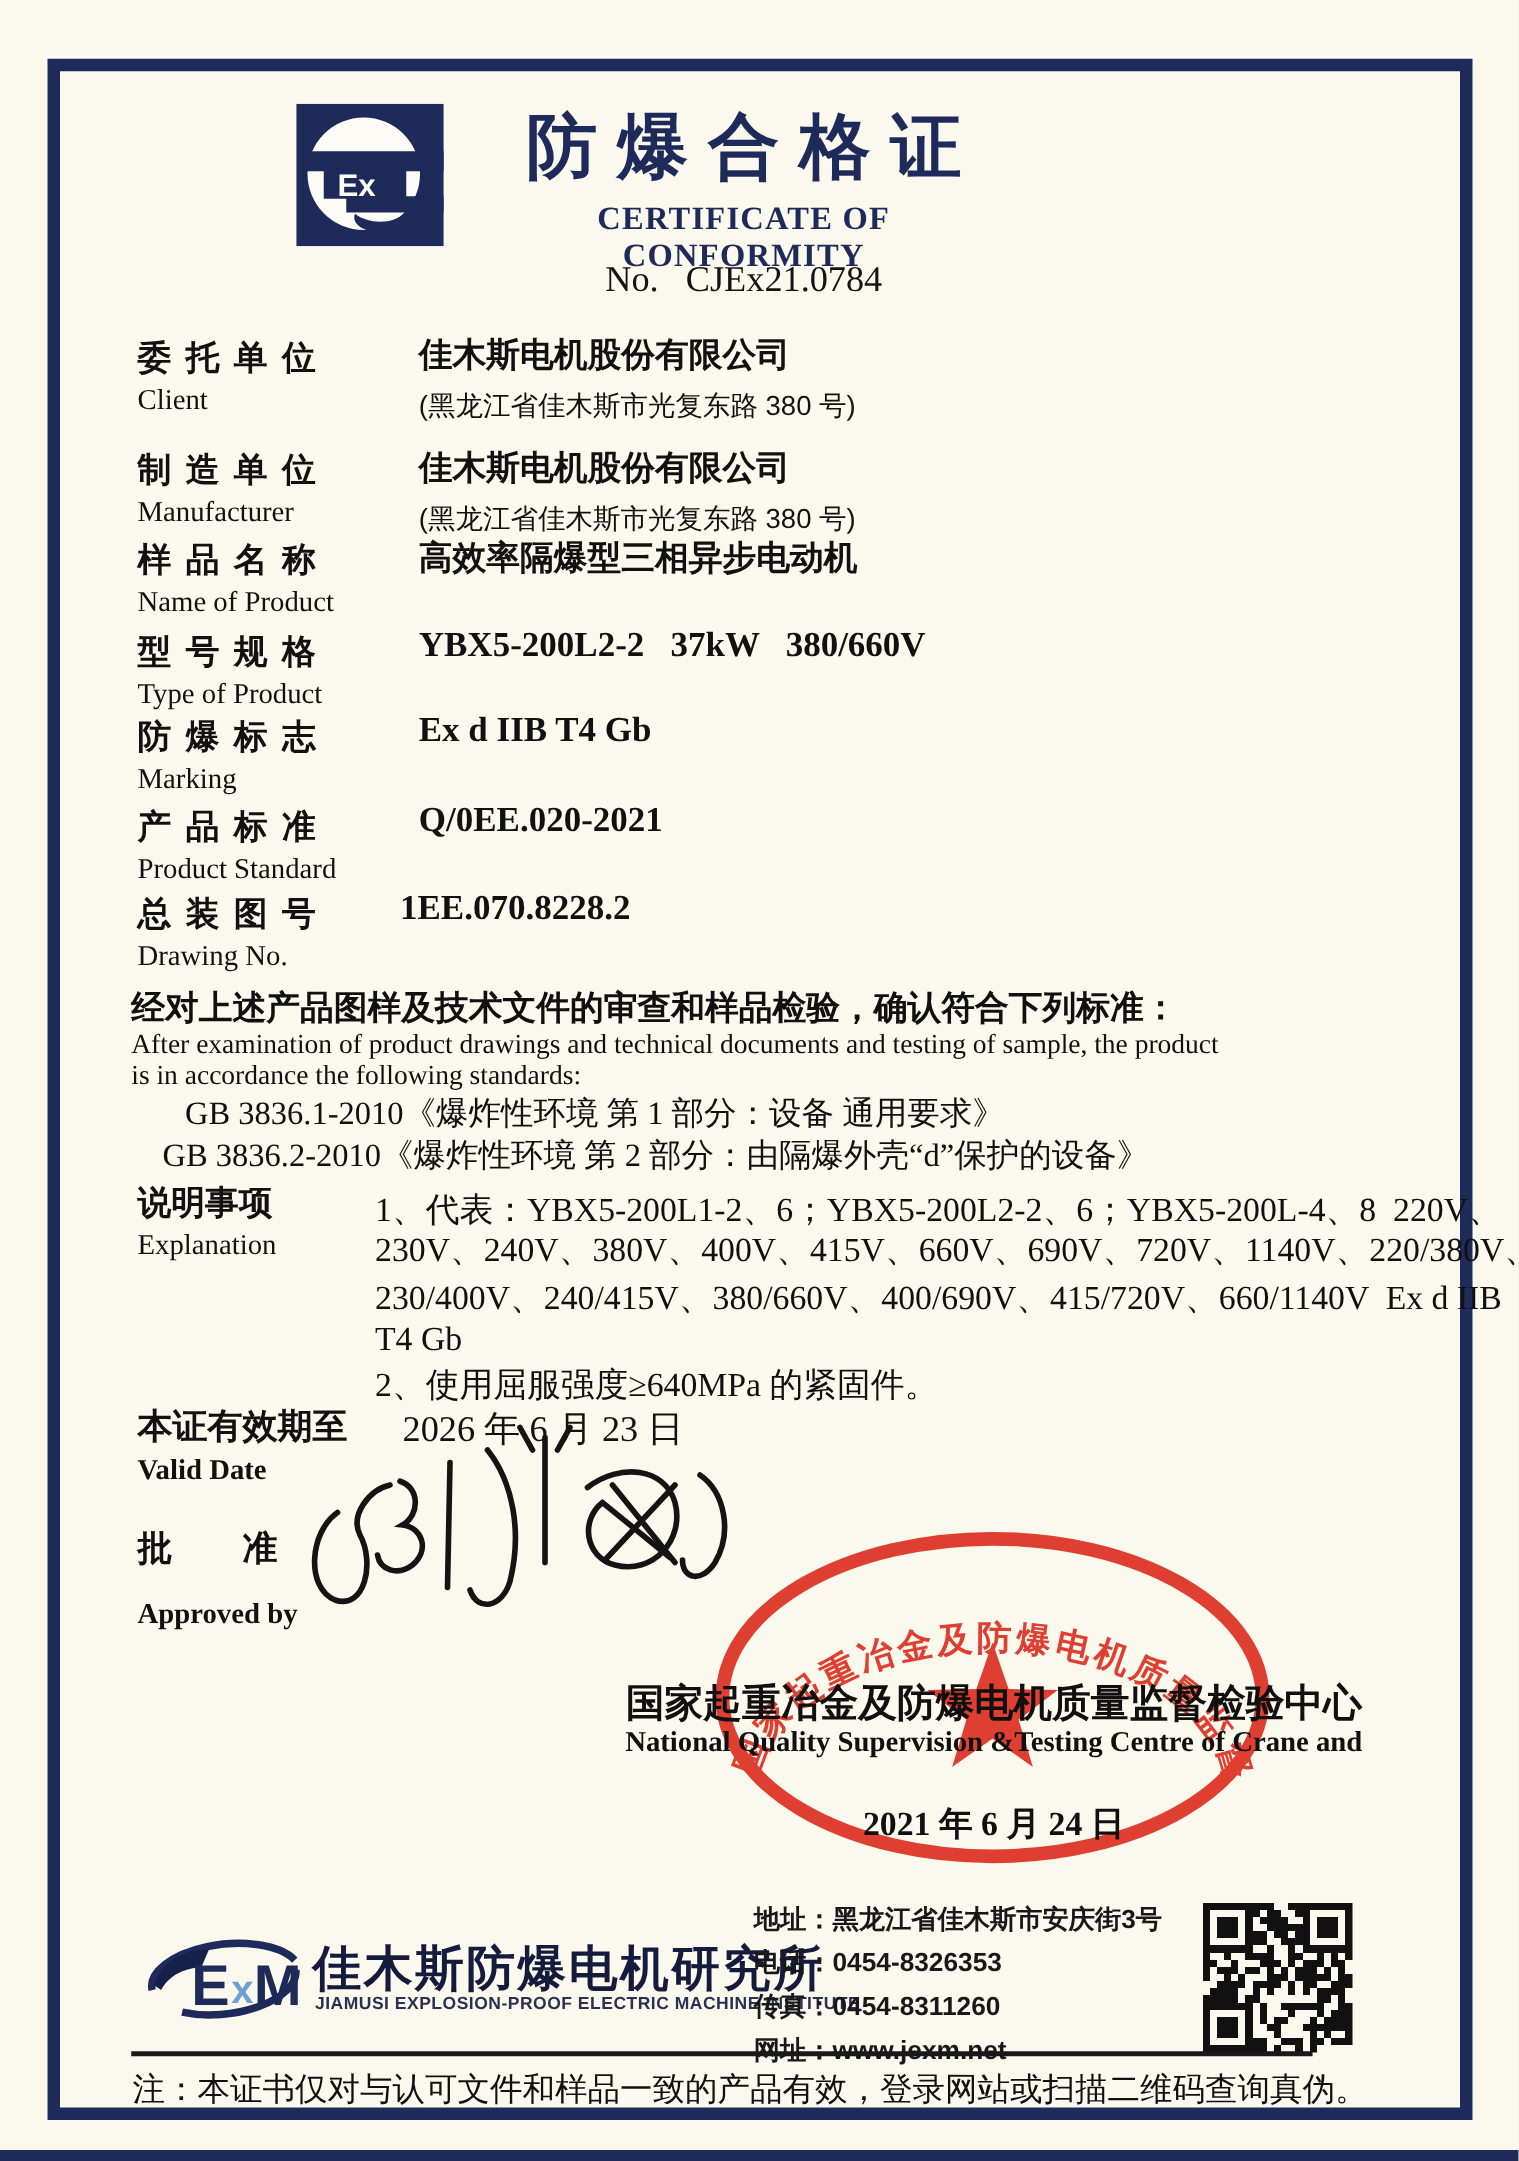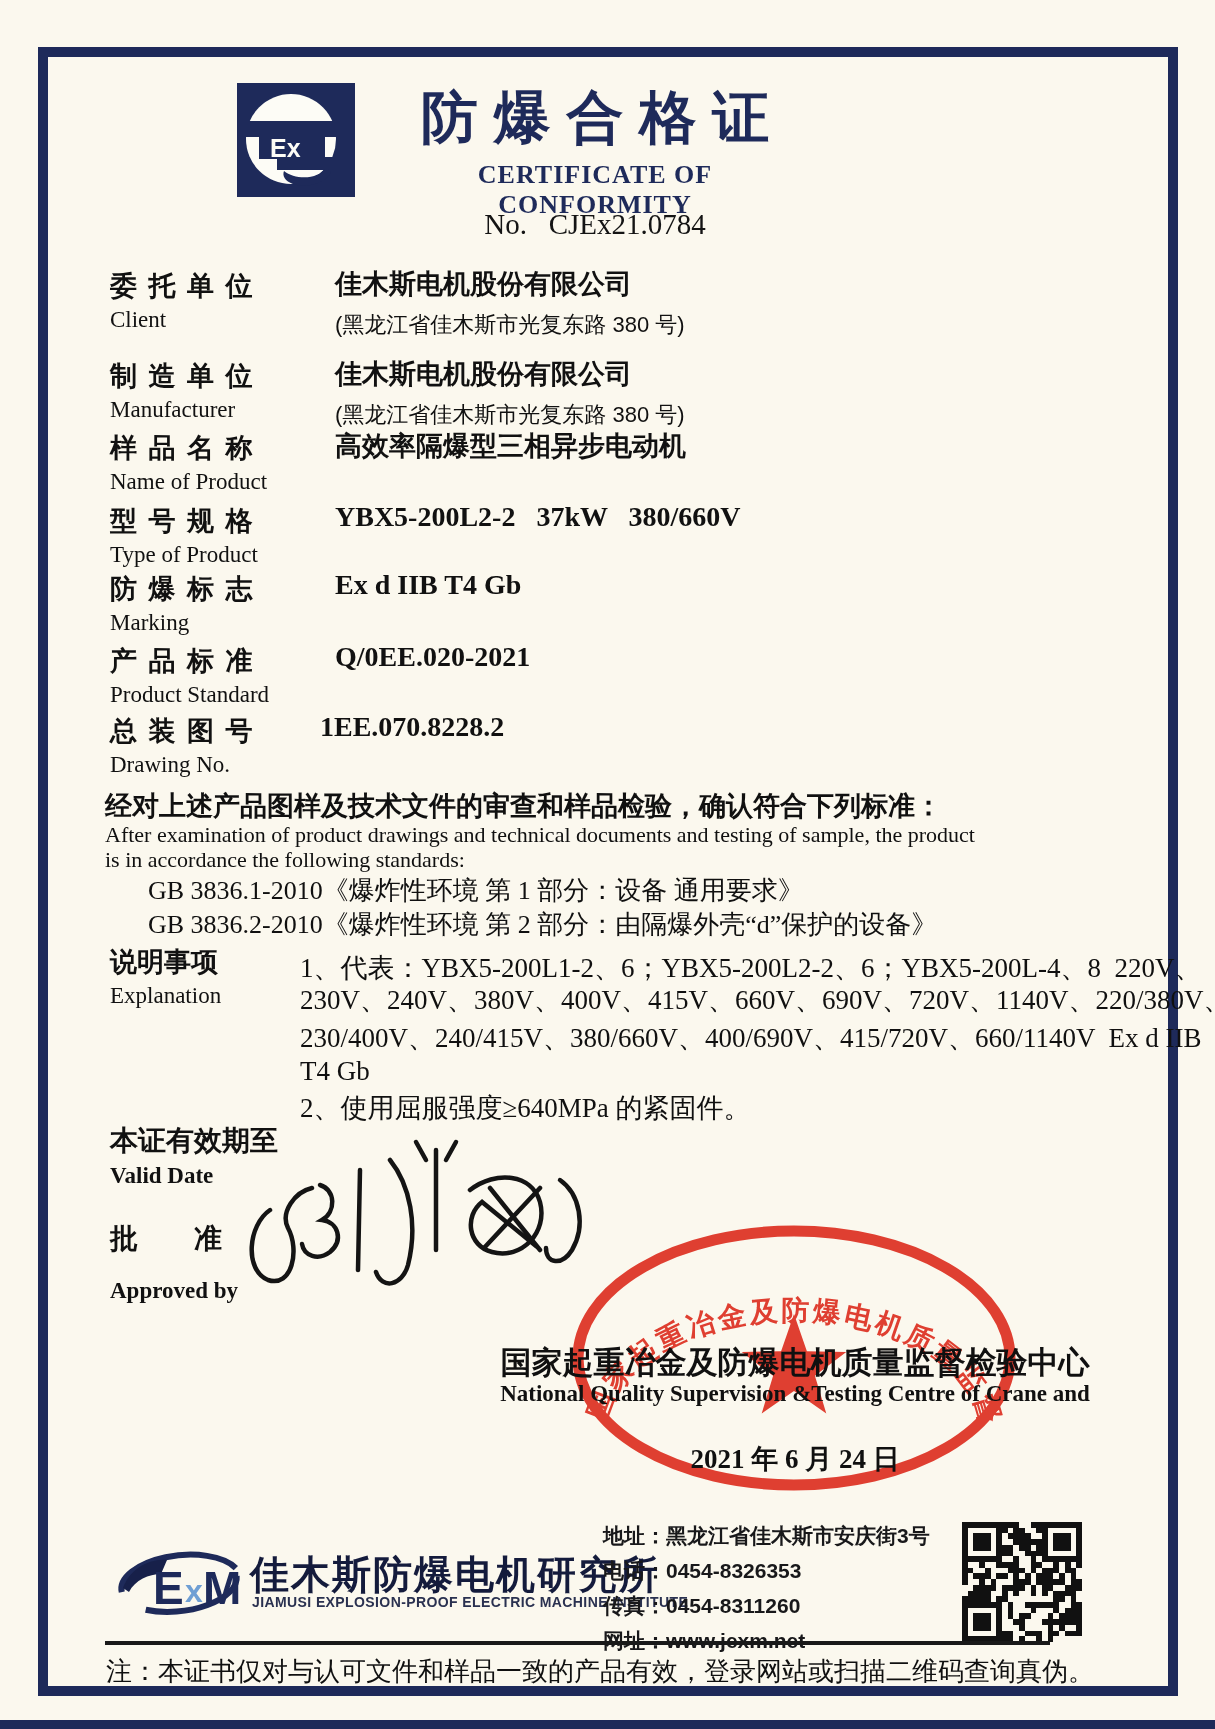--- a/index.html
+++ b/index.html
@@ -117,36 +117,37 @@
     <div class="f-label-en">Drawing No.</div>
   </div>
   <div class="abs" style="left:320px;top:711px;">
     <div class="f-val-serif">1EE.070.8228.2</div>
   </div>
 
   <div class="abs stmt-cn" style="left:105px;top:788px;width:990px;">经对上述产品图样及技术文件的审查和样品检验，确认符合下列标准：</div>
   <div class="abs stmt-en" style="left:105px;top:822px;width:990px;">After examination of product drawings and technical documents and testing of sample, the product</div>
   <div class="abs stmt-en" style="left:105px;top:847px;width:990px;">is in accordance the following standards:</div>
   <div class="abs std-line" style="left:148px;top:873px;">GB 3836.1-2010《爆炸性环境 第 1 部分：设备 通用要求》</div>
-  <div class="abs std-line" style="left:148px;top:907px;">GB 3836.2-2010《爆炸性环境 第 2 部分：由隔爆外壳“d”保护的设备》</div>
+  <div class="abs std-line" style="left:130px;top:907px;">GB 3836.2-2010《爆炸性环境 第 2 部分：由隔爆外壳“d”保护的设备》</div>
 
   <div class="abs" style="left:110px;top:944px;">
     <div class="f-label-cn" style="letter-spacing:0;">说明事项</div>
     <div class="f-label-en">Explanation</div>
   </div>
   <div class="abs exp-line" style="left:300px;top:950px;">1、代表：YBX5-200L1-2、6；YBX5-200L2-2、6；YBX5-200L-4、8  220V、</div>
   <div class="abs exp-line" style="left:300px;top:982px;">230V、240V、380V、400V、415V、660V、690V、720V、1140V、220/380V、</div>
   <div class="abs exp-line" style="left:300px;top:1020px;">230/400V、240/415V、380/660V、400/690V、415/720V、660/1140V  Ex d IIB</div>
   <div class="abs exp-line" style="left:300px;top:1056px;">T4 Gb</div>
   <div class="abs exp-line" style="left:300px;top:1090px;">2、使用屈服强度≥640MPa 的紧固件。</div>
 
   <div class="abs" style="left:110px;top:1122px;">
     <div class="f-label-cn" style="letter-spacing:0;font-size:28px;">本证有效期至</div>
     <div class="f-label-en" style="font-weight:bold;">Valid Date</div>
   </div>
+  <div class="abs f-val-serif" style="left:322px;top:1124px;font-weight:normal;font-size:29px;">2026 年 6 月 23 日</div>
 
   <div class="abs" style="left:110px;top:1220px;">
     <div class="f-label-cn" style="letter-spacing:0;font-size:28px;">批　　准</div>
     <div class="f-label-en" style="font-weight:bold;margin-top:20px;">Approved by</div>
   </div>
 
   <div class="abs" style="left:240px;top:1130px;width:360px;height:210px;">
     <svg width="360" height="210" viewBox="0 0 360 210">
       <g fill="none" stroke="#141414" stroke-width="4.5" stroke-linecap="round">
         <path d="M 30 80 C 8 95, 4 140, 28 150 C 52 158, 60 120, 48 98 C 40 82, 55 62, 72 58"></path>

